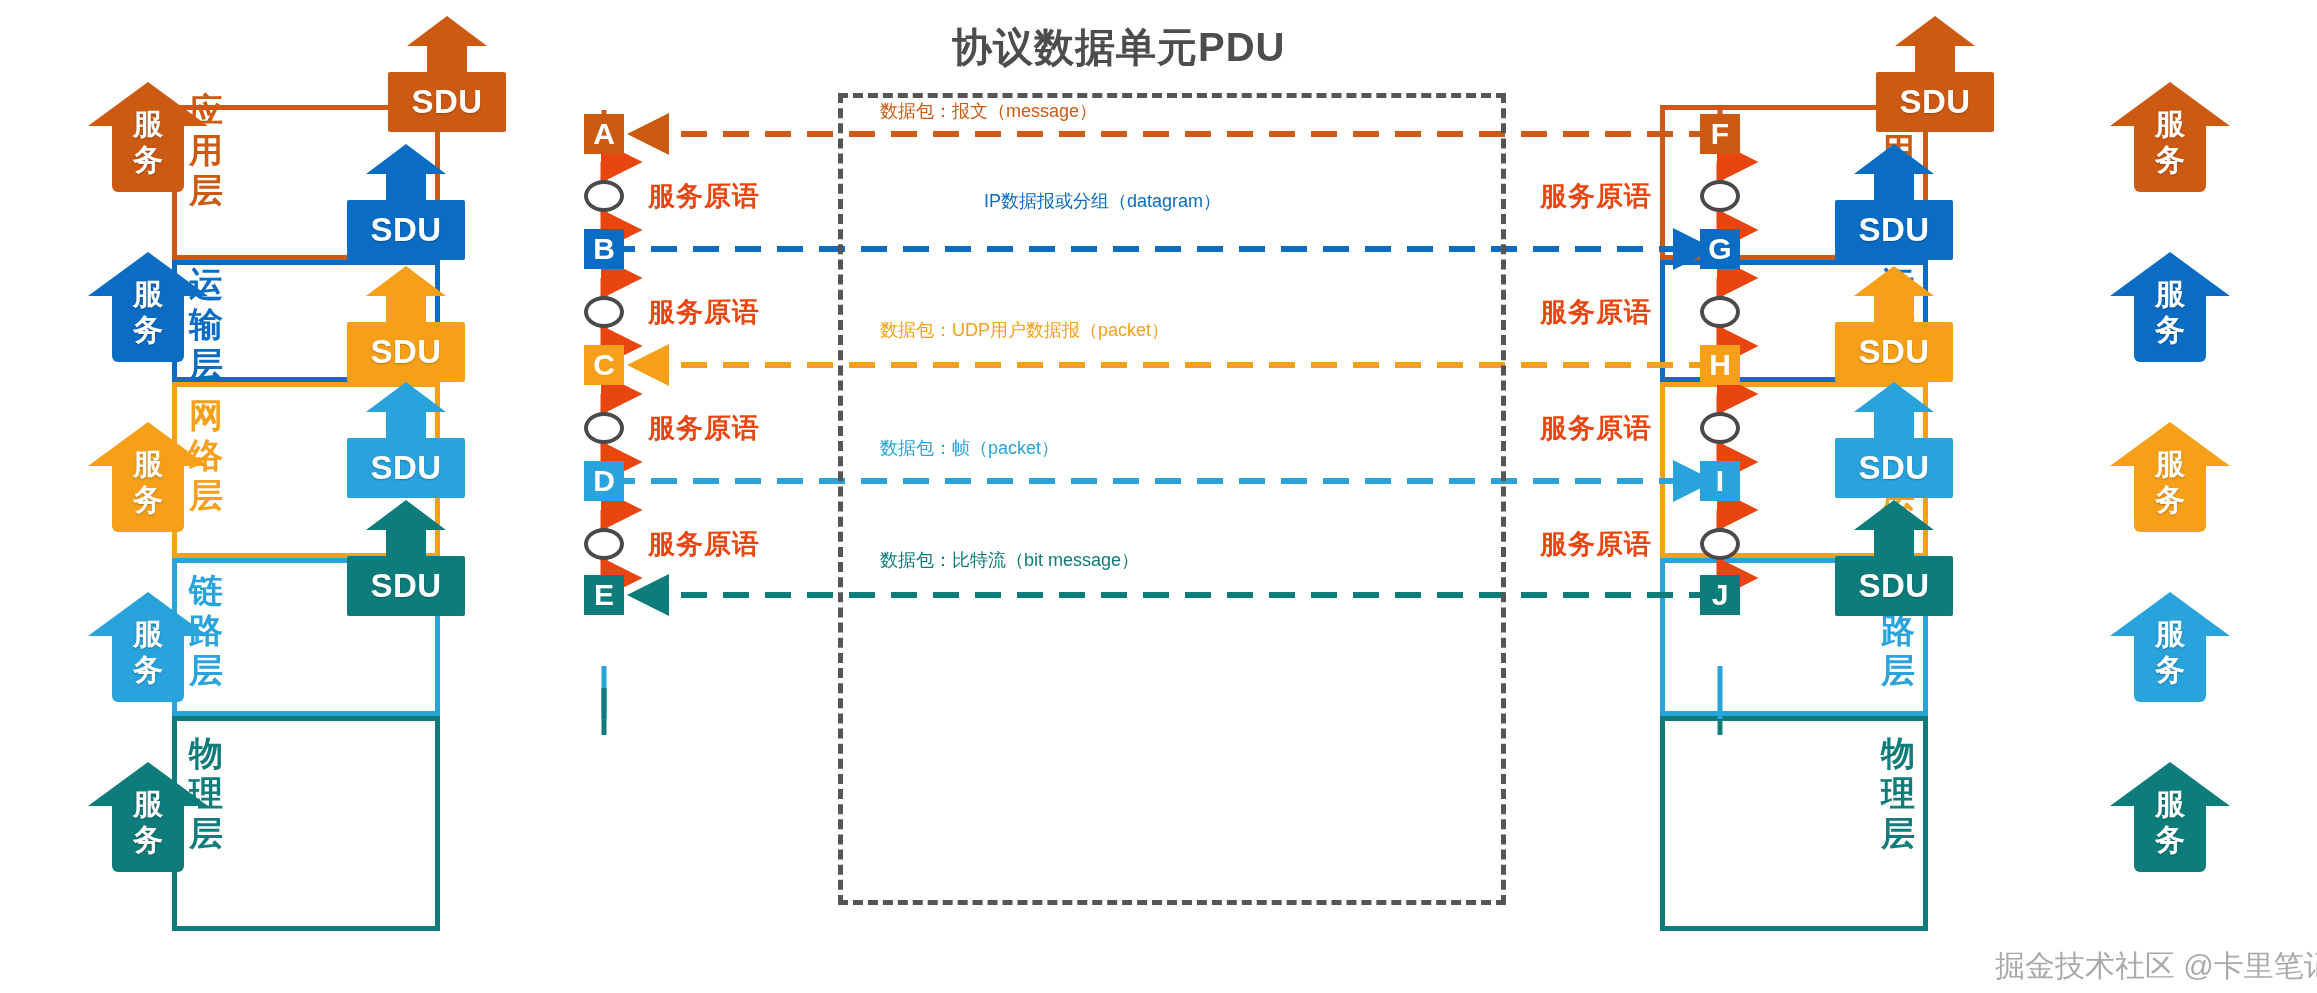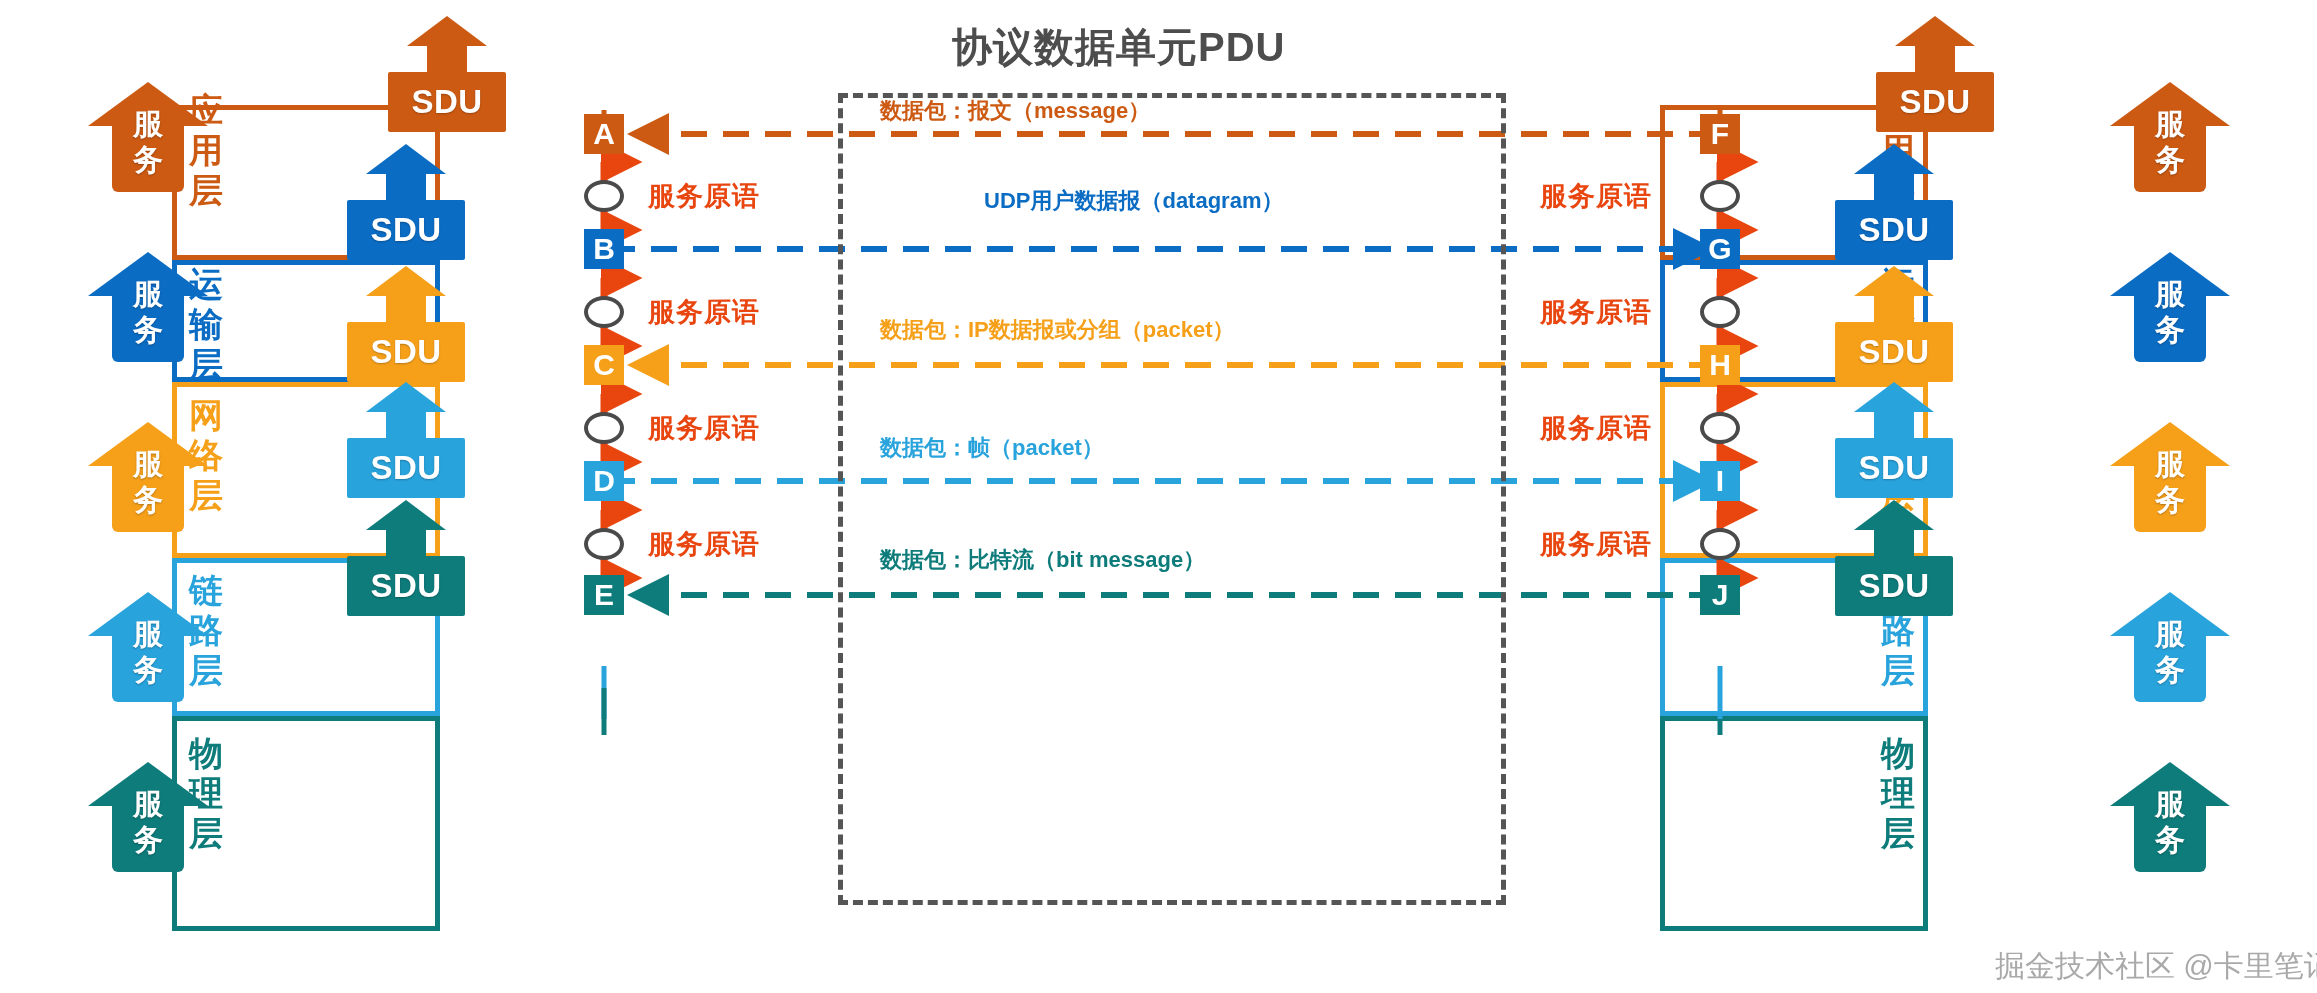--- a/index.html
+++ b/index.html
@@ -35,21 +35,21 @@
   .svcarrow{position:absolute;width:120px;}
   .svcarrow .tip{width:0;height:0;margin:0 auto;
         border-left:60px solid transparent;border-right:60px solid transparent;}
   .svcarrow .shaft{width:72px;margin:0 auto;border-radius:0 0 6px 6px;}
   .svcarrow .txt{position:absolute;left:0;top:0;width:120px;text-align:center;color:#fff;
         font-weight:bold;font-size:30px;line-height:36px;text-shadow:0 1px 2px rgba(0,0,0,.28);}
 
   
   #pdubox{position:absolute;box-sizing:border-box;border:5px dashed #555555;}
   #pdutitle{position:absolute;font-weight:bold;font-size:40px;color:#4d4d4d;letter-spacing:1px;}
-  .pdutext{position:absolute;font-weight:bold;font-size:22px;line-height:38px;text-align:right;}
+  .pdutext{position:absolute;font-weight:normal;font-size:18px;line-height:38px;text-align:right;}
 
   
   .prim{position:absolute;font-weight:bold;font-size:27px;color:#E8450F;white-space:nowrap;
         letter-spacing:1px;}
 
   
   #wires{position:absolute;left:0;top:0;width:2317px;height:993px;pointer-events:none;}
 
   
   #wm{position:absolute;font-size:30px;color:#8d8d8d;opacity:.75;white-space:nowrap;}
@@ -375,24 +375,24 @@
   <div class="prim" style="left:1540px;top:410px;">服务原语</div>
   <div class="prim" style="left:1540px;top:526px;">服务原语</div>
 
   <div id="pdutitle" style="left:952px;top:20px;">协议数据单元PDU</div>
   <div id="pdubox" style="left:838px;top:93px;width:668px;height:812px;"></div>
 
   <div class="pdutext" style="left:880px;top:92px;color:#CC5A12;">
     <div>数据包：报文（message）</div>
   </div>
   <div class="pdutext" style="left:880px;top:182px;color:#0B6CC4;">
-    <div style="padding-left:104px;">UDP用户数据报（datagram）</div>
+    <div style="padding-left:104px;">IP数据报或分组（datagram）</div>
   </div>
   <div class="pdutext" style="left:880px;top:311px;color:#F6A01A;">
-    <div>数据包：IP数据报或分组（packet）</div>
+    <div>数据包：UDP用户数据报（packet）</div>
   </div>
   <div class="pdutext" style="left:880px;top:429px;color:#29A3DC;">
     <div>数据包：帧（packet）</div>
   </div>
   <div class="pdutext" style="left:880px;top:541px;color:#0E7C7B;">
     <div>数据包：比特流（bit message）</div>
   </div>
 
   <div id="wm" style="left:1995px;top:946px;">掘金技术社区 @卡里笔记</div>
 

